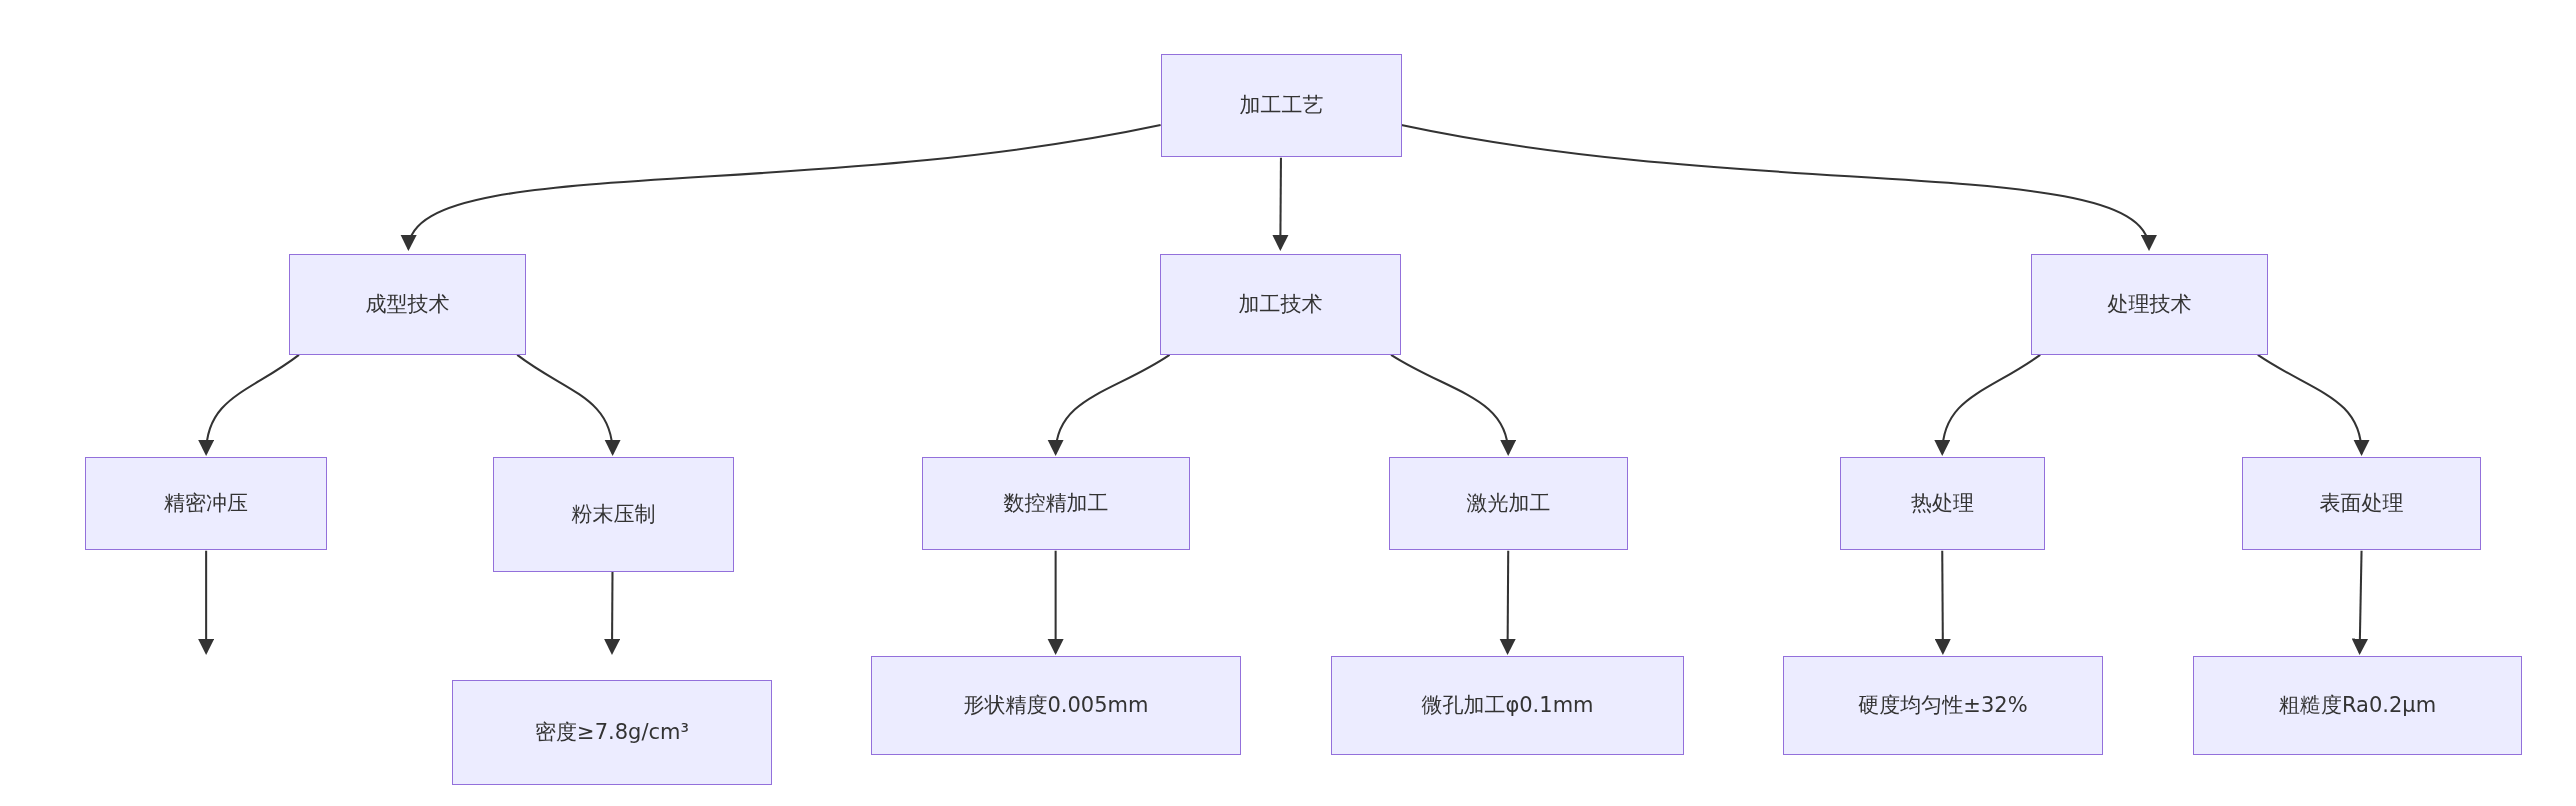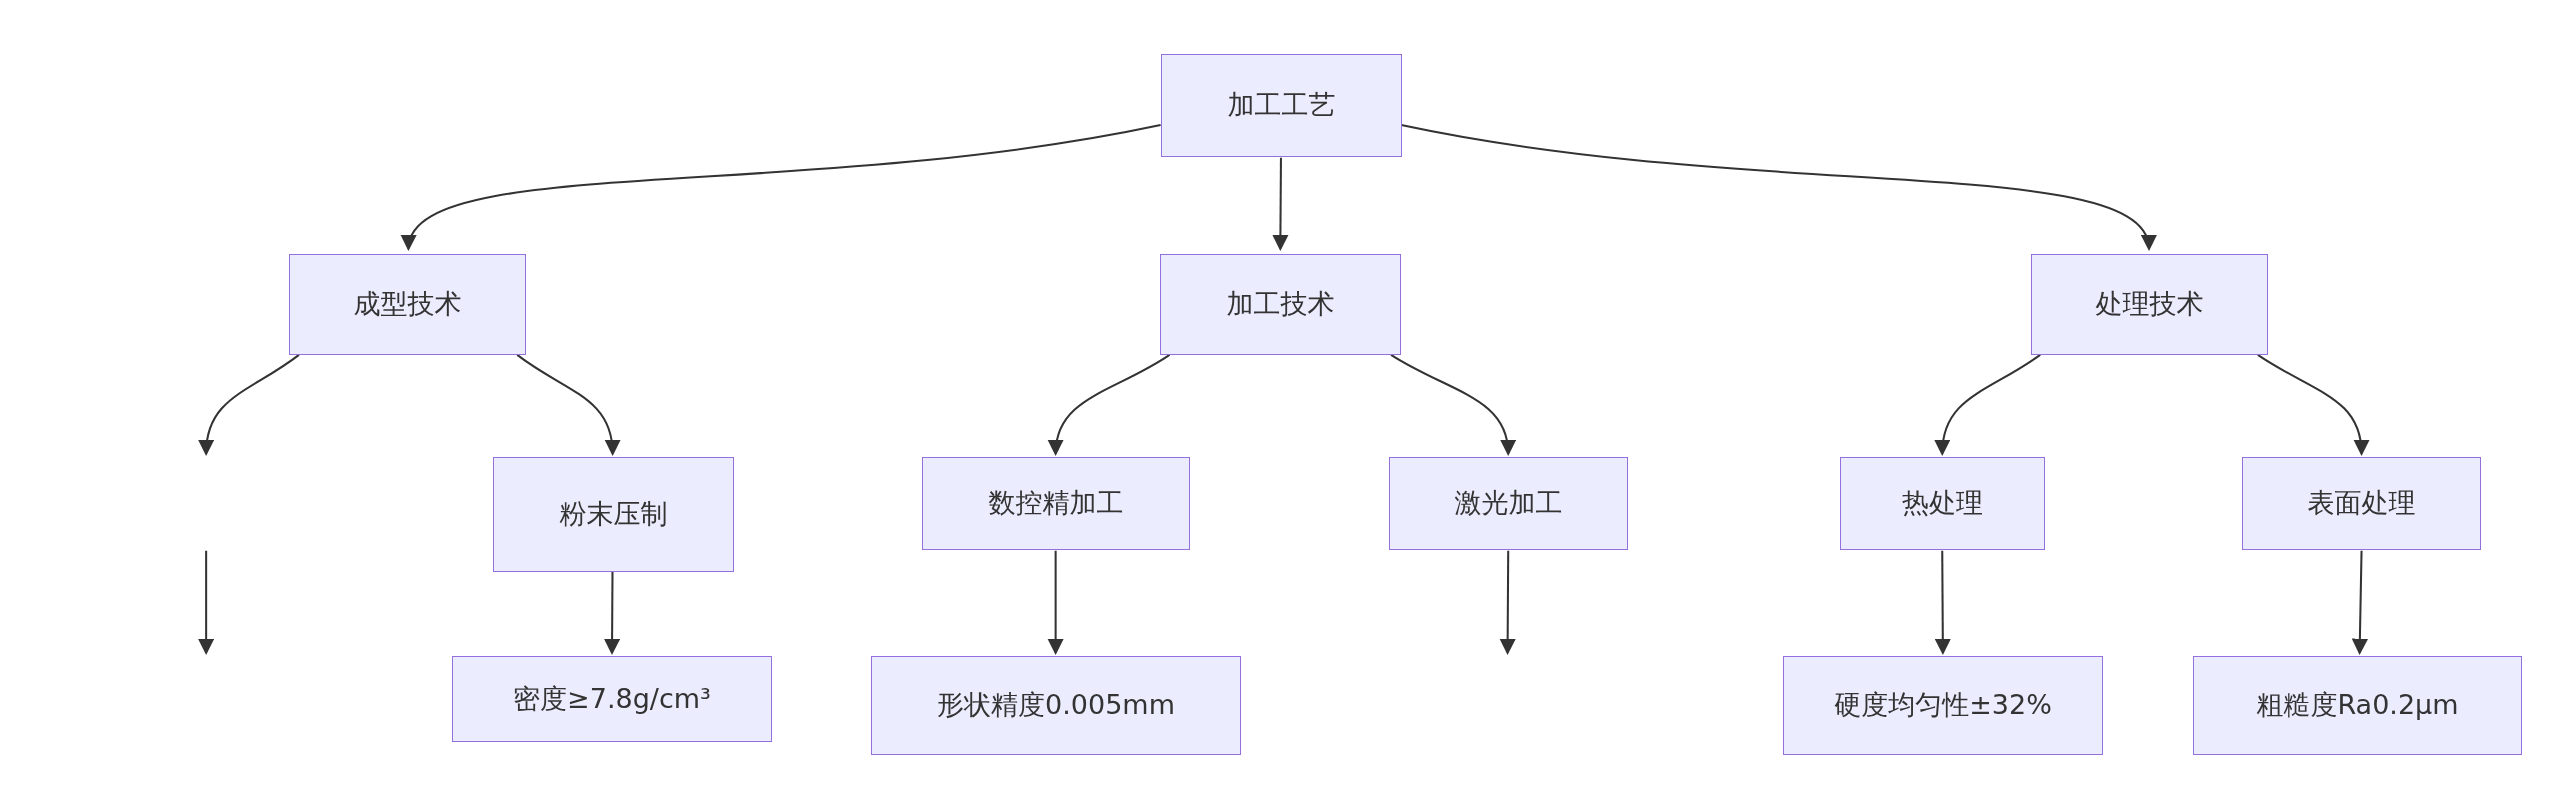--- a/index.html
+++ b/index.html
@@ -35,21 +35,21 @@
     box-sizing: border-box;
     background: var(--node-fill, #ECECFF);
     border: 1.9px solid var(--node-border, #9370DB);
     display: flex;
     align-items: center;
     justify-content: center;
     text-align: center;
   }
   .node .label {
     color: var(--text-color, #333333);
-    font-size: 27px;
+    font-size: 21px;
     line-height: 1.2;
     white-space: nowrap;
   }
 </style>
 </head>
 <body>
 
 <div class="canvas">
 
   <svg class="edges" viewBox="0 0 4024 1260" xmlns="http://www.w3.org/2000/svg">
@@ -87,20 +87,23 @@
   </div>
 
   <div class="node" style="left:2031px; top:254px; width:237px; height:101px">
     <span class="label">处理技术</span>
   </div>
 
   <div class="node" style="left:1160px; top:254px; width:241px; height:101px">
     <span class="label">加工技术</span>
   </div>
 
+  <div class="node" style="left:85px; top:457px; width:242px; height:93px">
+    <span class="label">精密冲压</span>
+  </div>
 
   <div class="node" style="left:493px; top:457px; width:241px; height:115px">
     <span class="label">粉末压制</span>
   </div>
 
   <div class="node" style="left:922px; top:457px; width:268px; height:93px">
     <span class="label">数控精加工</span>
   </div>
 
   <div class="node" style="left:1389px; top:457px; width:239px; height:93px">
@@ -109,28 +112,31 @@
 
   <div class="node" style="left:1840px; top:457px; width:205px; height:93px">
     <span class="label">热处理</span>
   </div>
 
   <div class="node" style="left:2242px; top:457px; width:239px; height:93px">
     <span class="label">表面处理</span>
   </div>
 
 
-  <div class="node" style="left:452px; top:656px; width:320px; height:86px">
+  <div class="node" style="left:452px; top:680px; width:320px; height:105px">
     <span class="label">密度≥7.8g/cm³</span>
   </div>
 
   <div class="node" style="left:871px; top:656px; width:370px; height:99px">
     <span class="label">形状精度0.005mm</span>
   </div>
 
+  <div class="node" style="left:1331px; top:656px; width:353px; height:99px">
+    <span class="label">微孔加工φ0.1mm</span>
+  </div>
 
   <div class="node" style="left:1783px; top:656px; width:320px; height:99px">
     <span class="label">硬度均匀性±32%</span>
   </div>
 
   <div class="node" style="left:2193px; top:656px; width:329px; height:99px">
     <span class="label">粗糙度Ra0.2μm</span>
   </div>
 
 </div>

